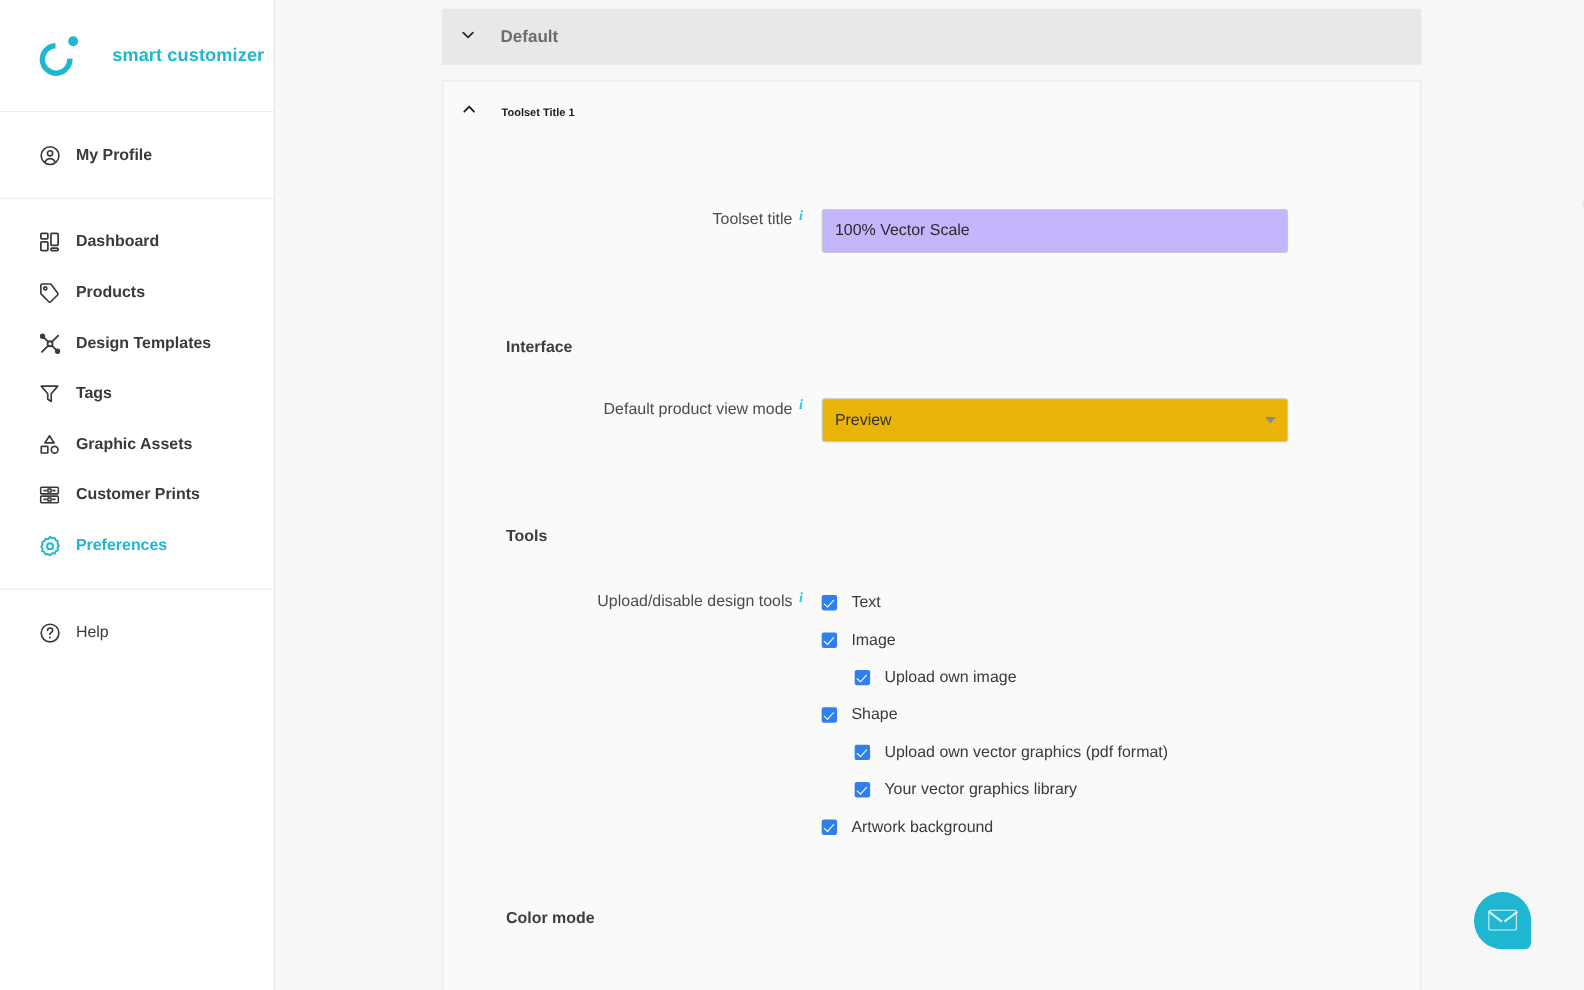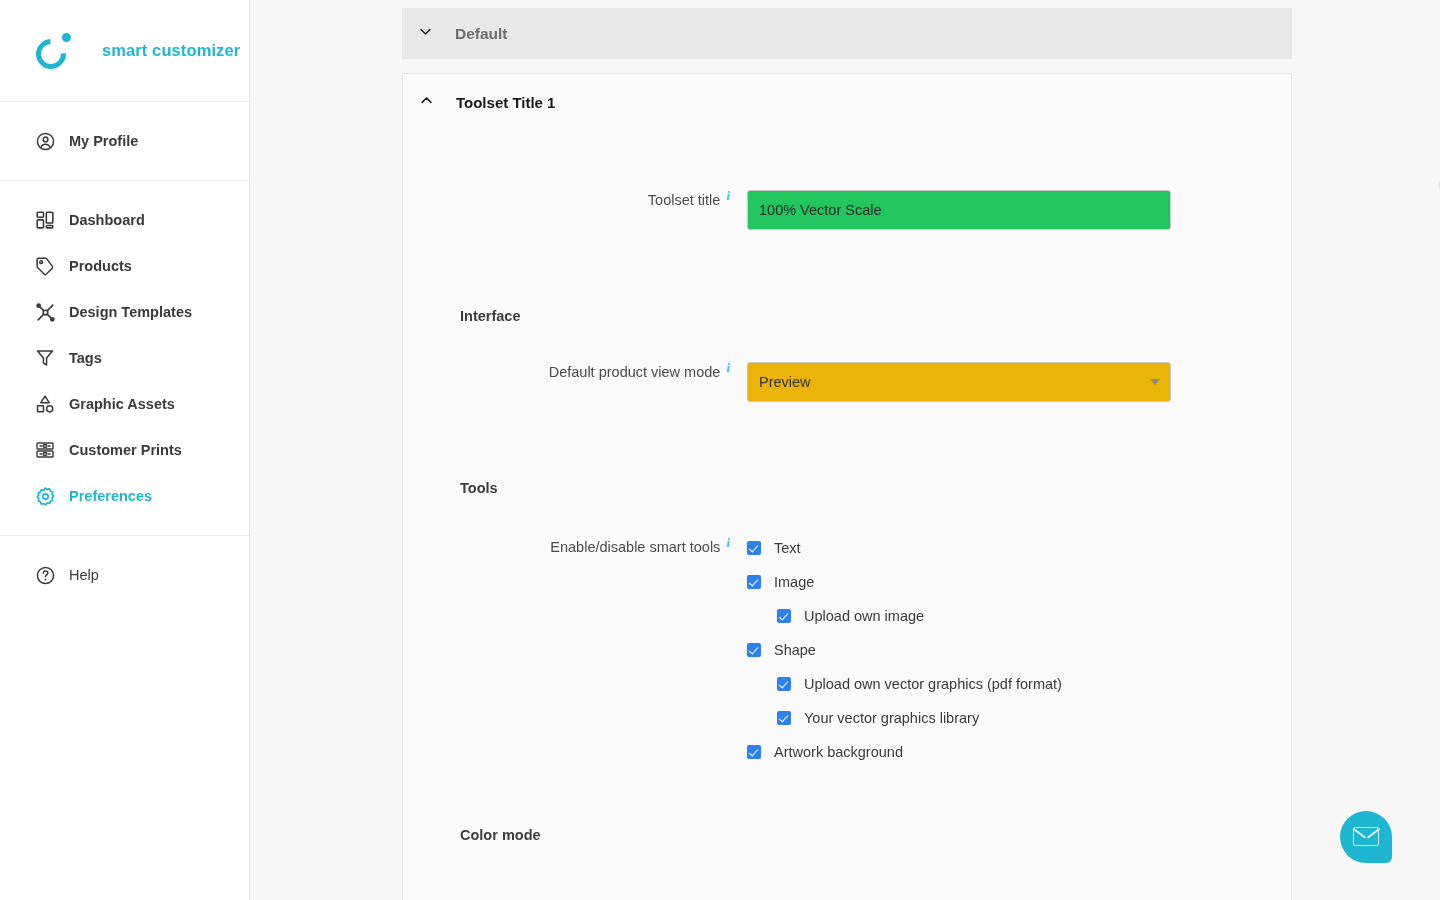--- a/index.html
+++ b/index.html
@@ -101,21 +101,21 @@
     min-height: 840px;
   }
   .acc-open-head {
     height: 56px;
     display: flex; align-items: center;
     padding-left: 16px;
     cursor: pointer;
   }
   .acc-open-head .chev { margin-right: 22px; }
   .acc-open-head .acc-title {
-    font-size: 15px; font-weight: 700; color: #1b1b1b;
+    font-size: 10px; font-weight: 700; color: #1b1b1b;
   }
 
   .panel-body { padding: 0 0 0 0; }
 
   
   .form-row {
     display: flex; align-items: flex-start;
     padding: 0 0 0 0;
   }
   .lbl-col {
@@ -140,21 +140,21 @@
     margin-left: 6px;
     position: relative;
     top: -4px;
     cursor: pointer;
   }
 
   .txt-input {
     width: 424px; height: 40px;
     border: 1px solid #c9c9c9;
     border-radius: 3px;
-    background: #22c55e;
+    background: #c4b5fd;
     padding: 0 11px;
     font-size: 14.5px;
     color: #2a2a2a;
     font-family: "Liberation Sans", sans-serif;
     outline: none;
   }
 
   .sel-wrap { position: relative; width: 424px; height: 40px; }
   .sel-input {
     width: 424px; height: 40px;
@@ -425,21 +425,21 @@
             </div>
           </div>
 
           <div class="form-row" style="margin-top:78px;">
             <div style="width:57px;flex:0 0 57px;"></div>
             <div class="section-head">Tools</div>
           </div>
 
           <div class="form-row" style="margin-top:35px;">
             <div class="lbl-col" style="padding-top:6px;">
-              <span>Enable/disable smart tools</span>
+              <span>Upload/disable design tools</span>
               <span class="info-i">i</span>
             </div>
             <div class="ctl-col">
 
               <div class="cbx-item">
                 <span class="cbx"></span>
                 <span class="cbx-lbl">Text</span>
               </div>
 
               <div class="cbx-item">

